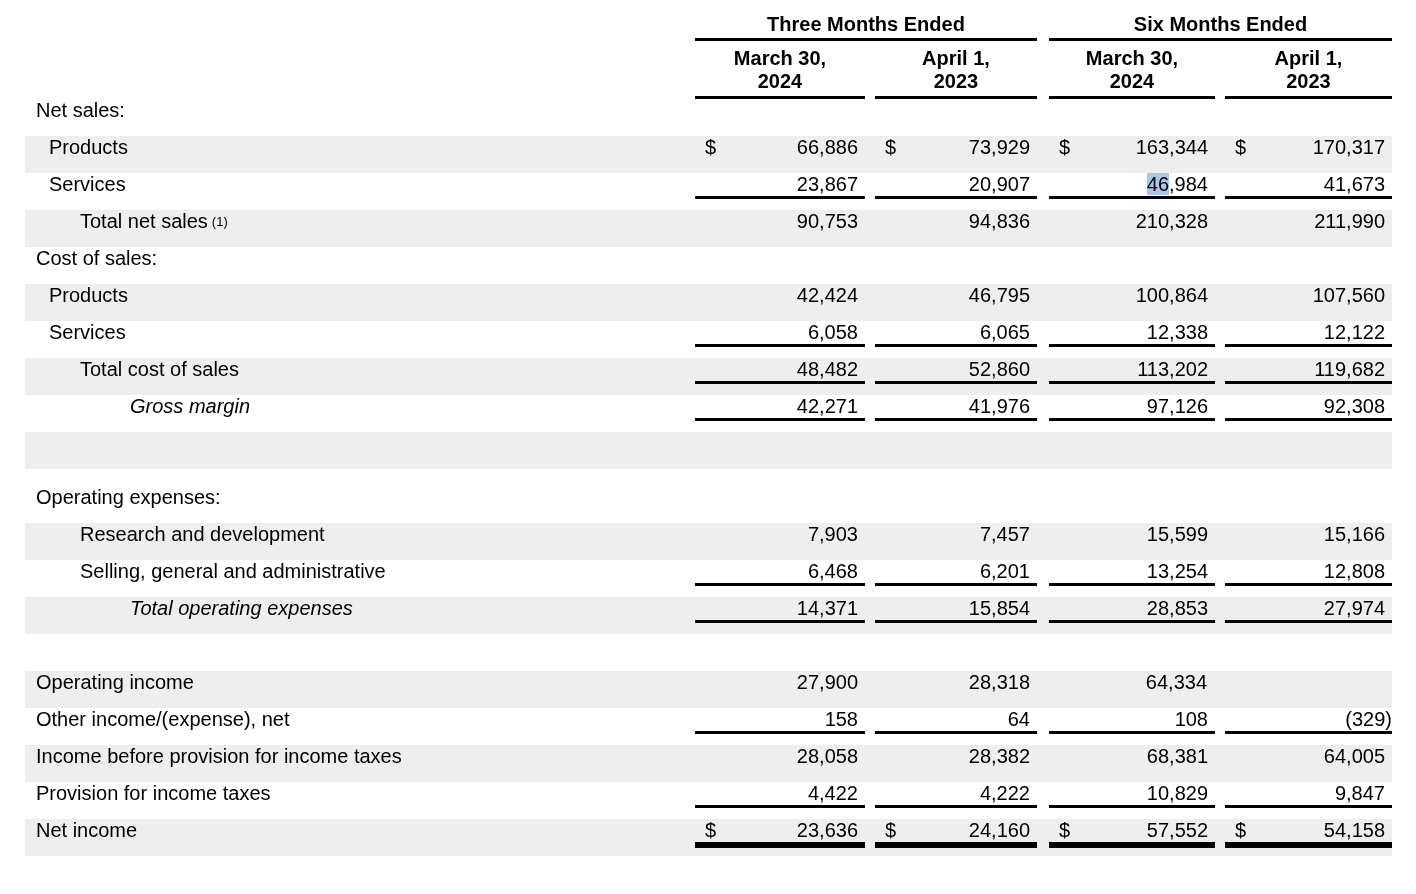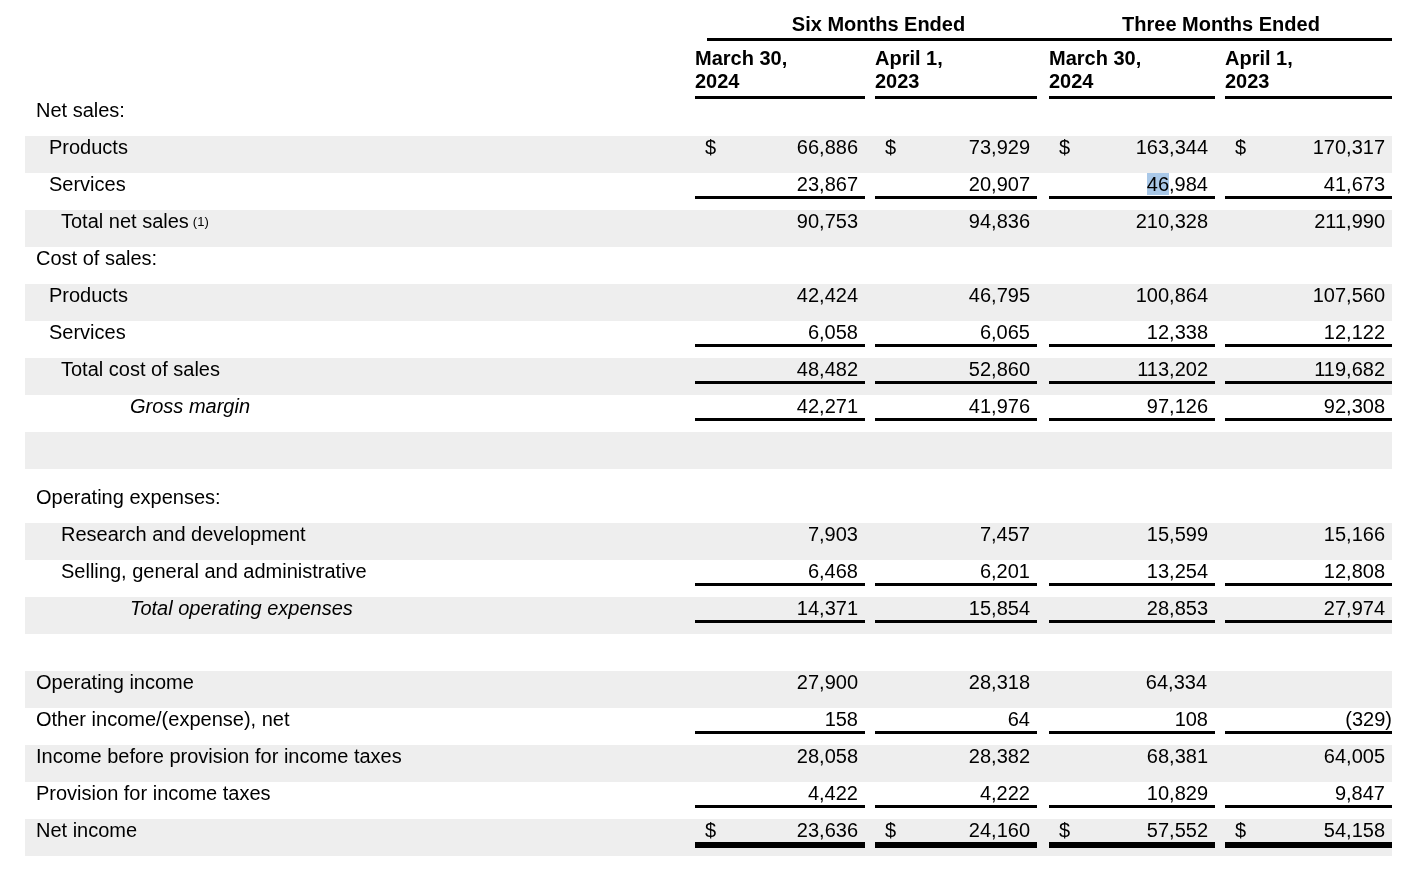--- a/index.html
+++ b/index.html
@@ -20,37 +20,37 @@
   .hgroups{display:flex;align-items:flex-end;}
   .hlbl{width:670px;flex:0 0 auto;}
   .grp{
     text-align:center;font-weight:bold;font-size:20px;line-height:24px;
     border-bottom:3px solid var(--rule);padding-bottom:2px;box-sizing:content-box;
   }
   .grp1{width:342px;}
   .grp2{width:343px;margin-left:12px;}
   .hdates{display:flex;margin-top:6px;}
   .datecell{
-    font-weight:bold;font-size:20px;line-height:23px;
+    text-align:center;font-weight:bold;font-size:20px;line-height:23px;
     border-bottom:3px solid var(--rule);padding-bottom:3px;box-sizing:content-box;
   }
 
   
   .c0{width:170px;}
   .c1{width:162px;margin-left:10px;}
   .c2{width:166px;margin-left:12px;}
   .c3{width:167px;margin-left:10px;}
 
   
   .row{display:flex;height:37px;align-items:flex-start;}
   .row.shaded{background:var(--stripe);}
   .lbl{width:670px;flex:0 0 auto;display:flex;align-items:center;font-size:20px;box-sizing:border-box;}
   .ind0{padding-left:11px;}
   .ind1{padding-left:24px;}
-  .ind2{padding-left:36px;}
+  .ind2{padding-left:55px;}
   .ind3{padding-left:105px;font-style:italic;}
   sup.fn{font-size:13px;vertical-align:super;line-height:0;margin-left:4px;}
 
   .money{
     display:flex;align-items:center;position:relative;
     font-size:20px;box-sizing:border-box;padding:0 7px 0 10px;
   }
   .money .amt{margin-left:auto;white-space:nowrap;}
   .money .amt.neg{margin-right:-7px;}
   .money .cur{white-space:nowrap;}
@@ -62,22 +62,22 @@
   }
   .hl{background:var(--sel);}
 </style>
 </head>
 <body>
 
 <div class="sheet">
 
   <div class="hgroups">
     <div class="hlbl"></div>
+    <div class="grp grp1">Three Months Ended</div>
     <div class="grp grp2">Six Months Ended</div>
-    <div class="grp grp1">Three Months Ended</div>
   </div>
 
   <div class="hdates">
     <div class="hlbl"></div>
     <div class="datecell c0">
       <div>March 30,</div>
       <div>2024</div>
     </div>
     <div class="datecell c1">
       <div>April 1,</div>

